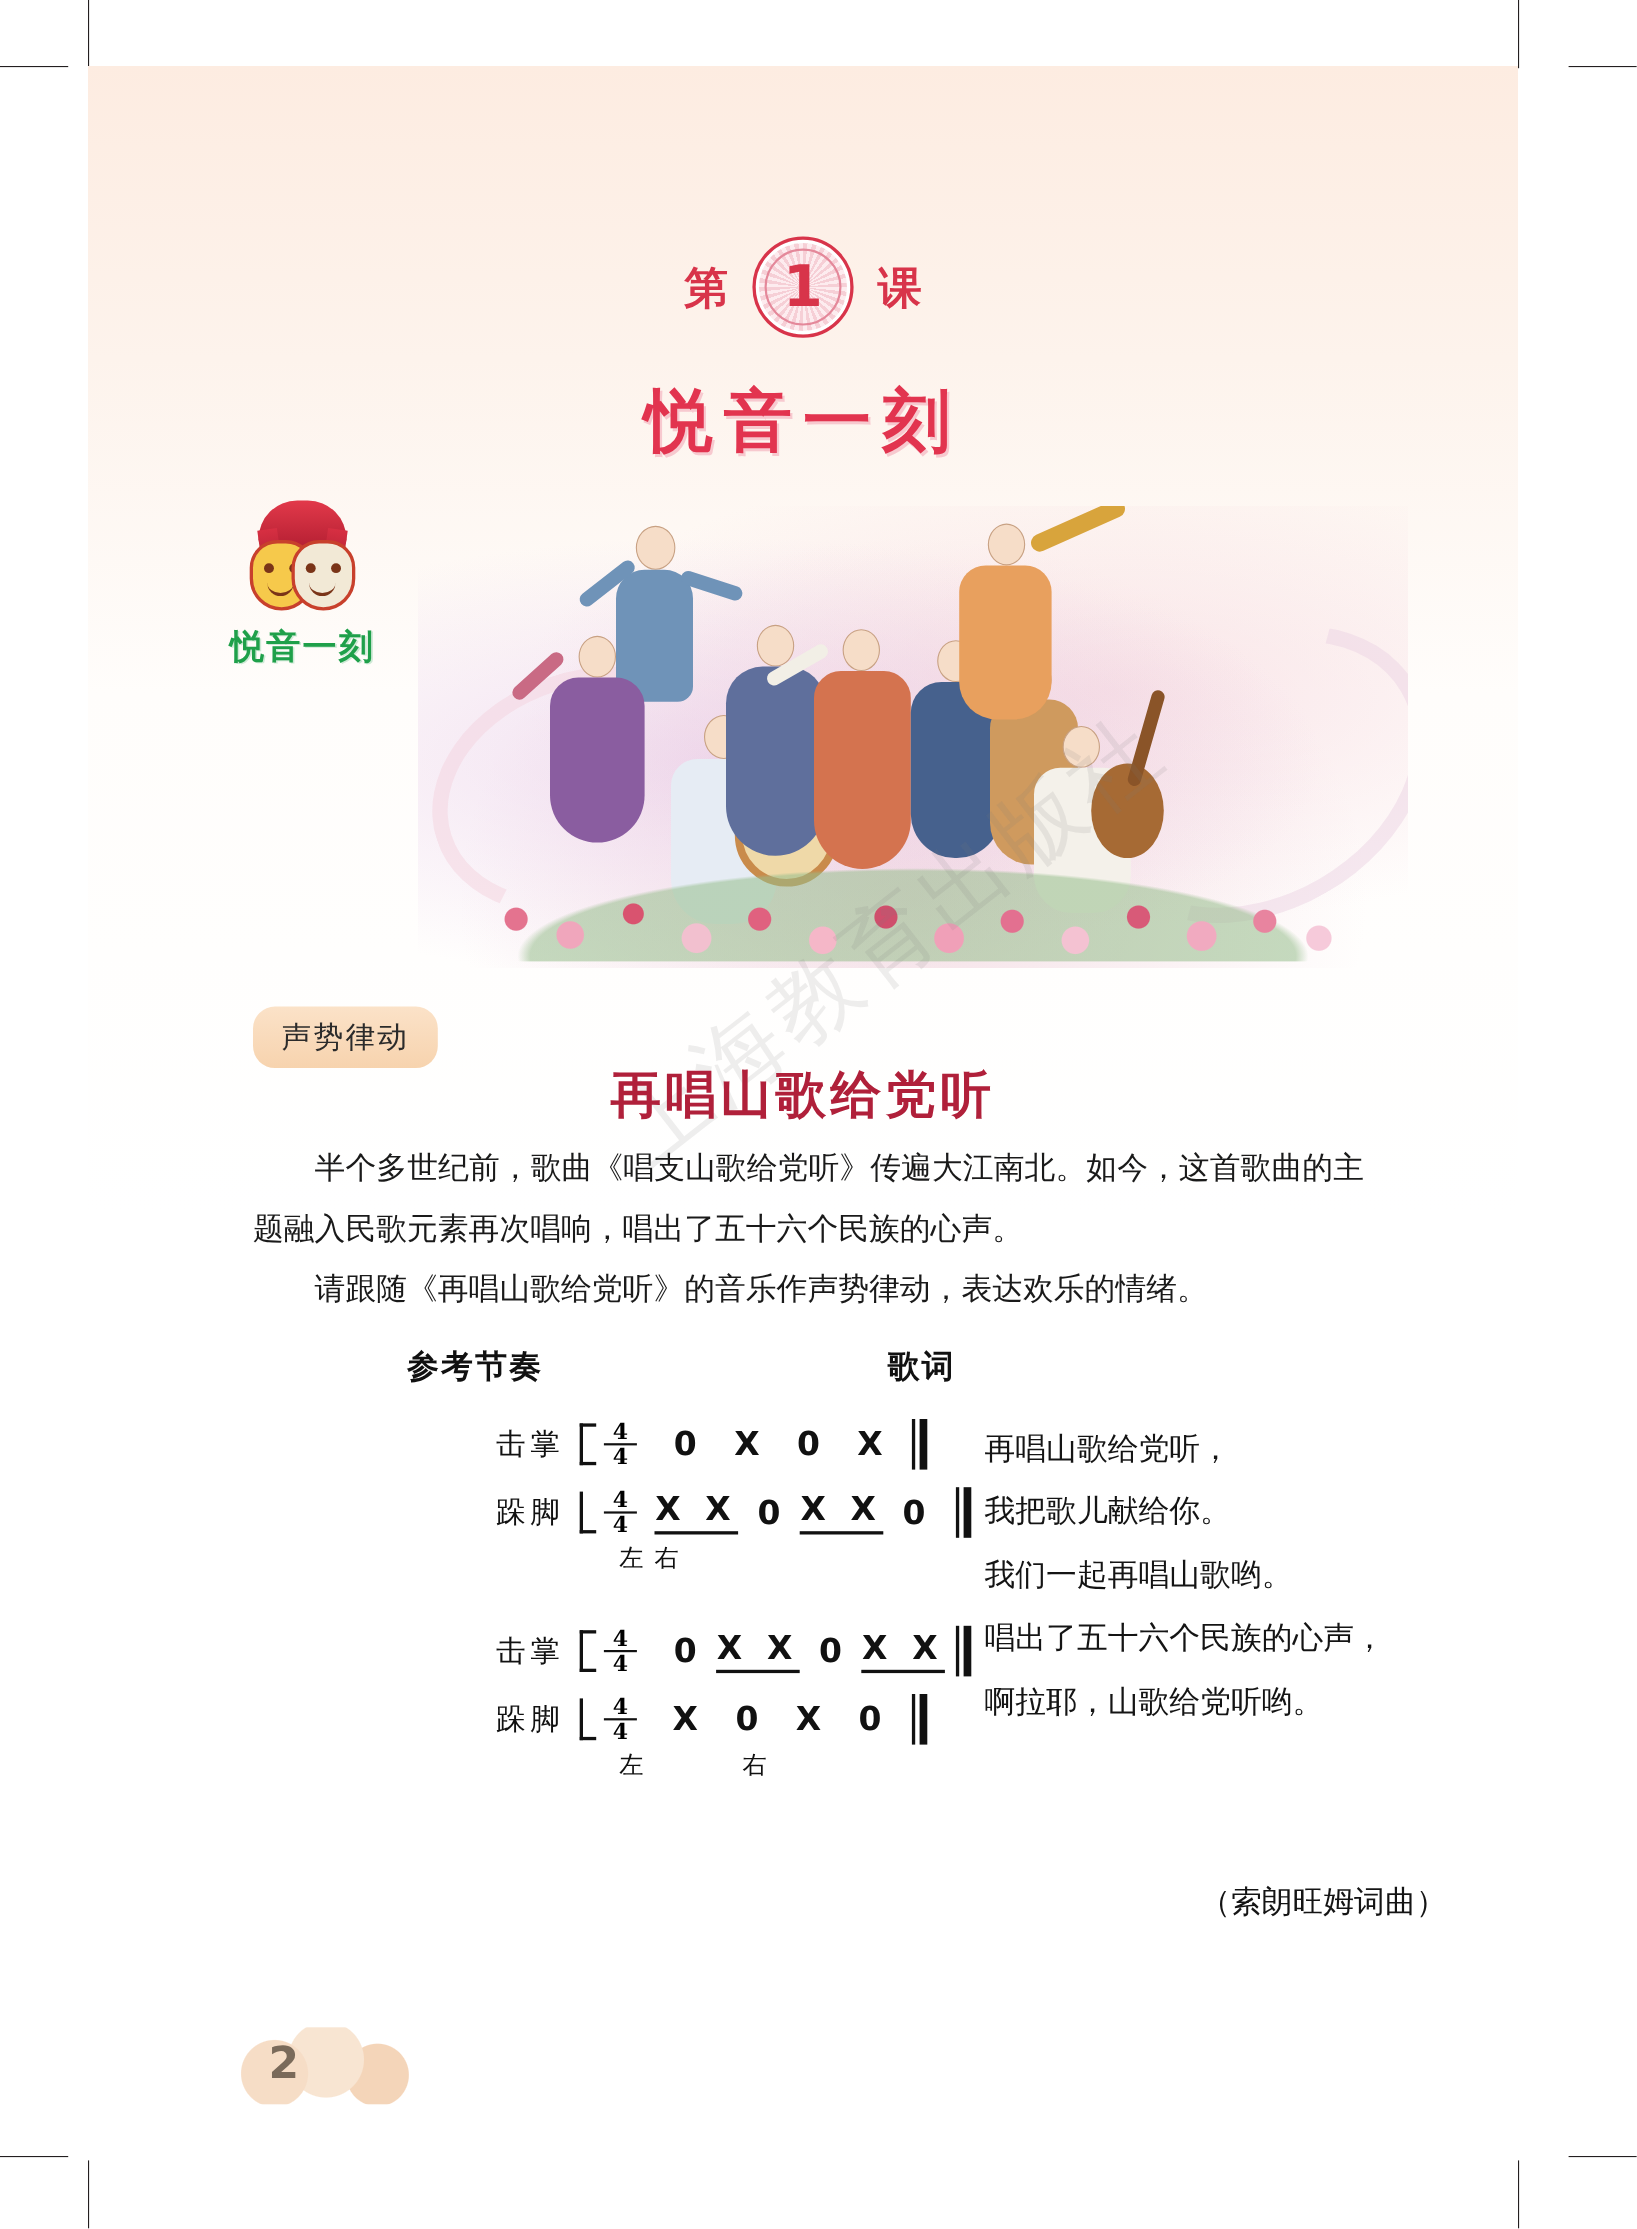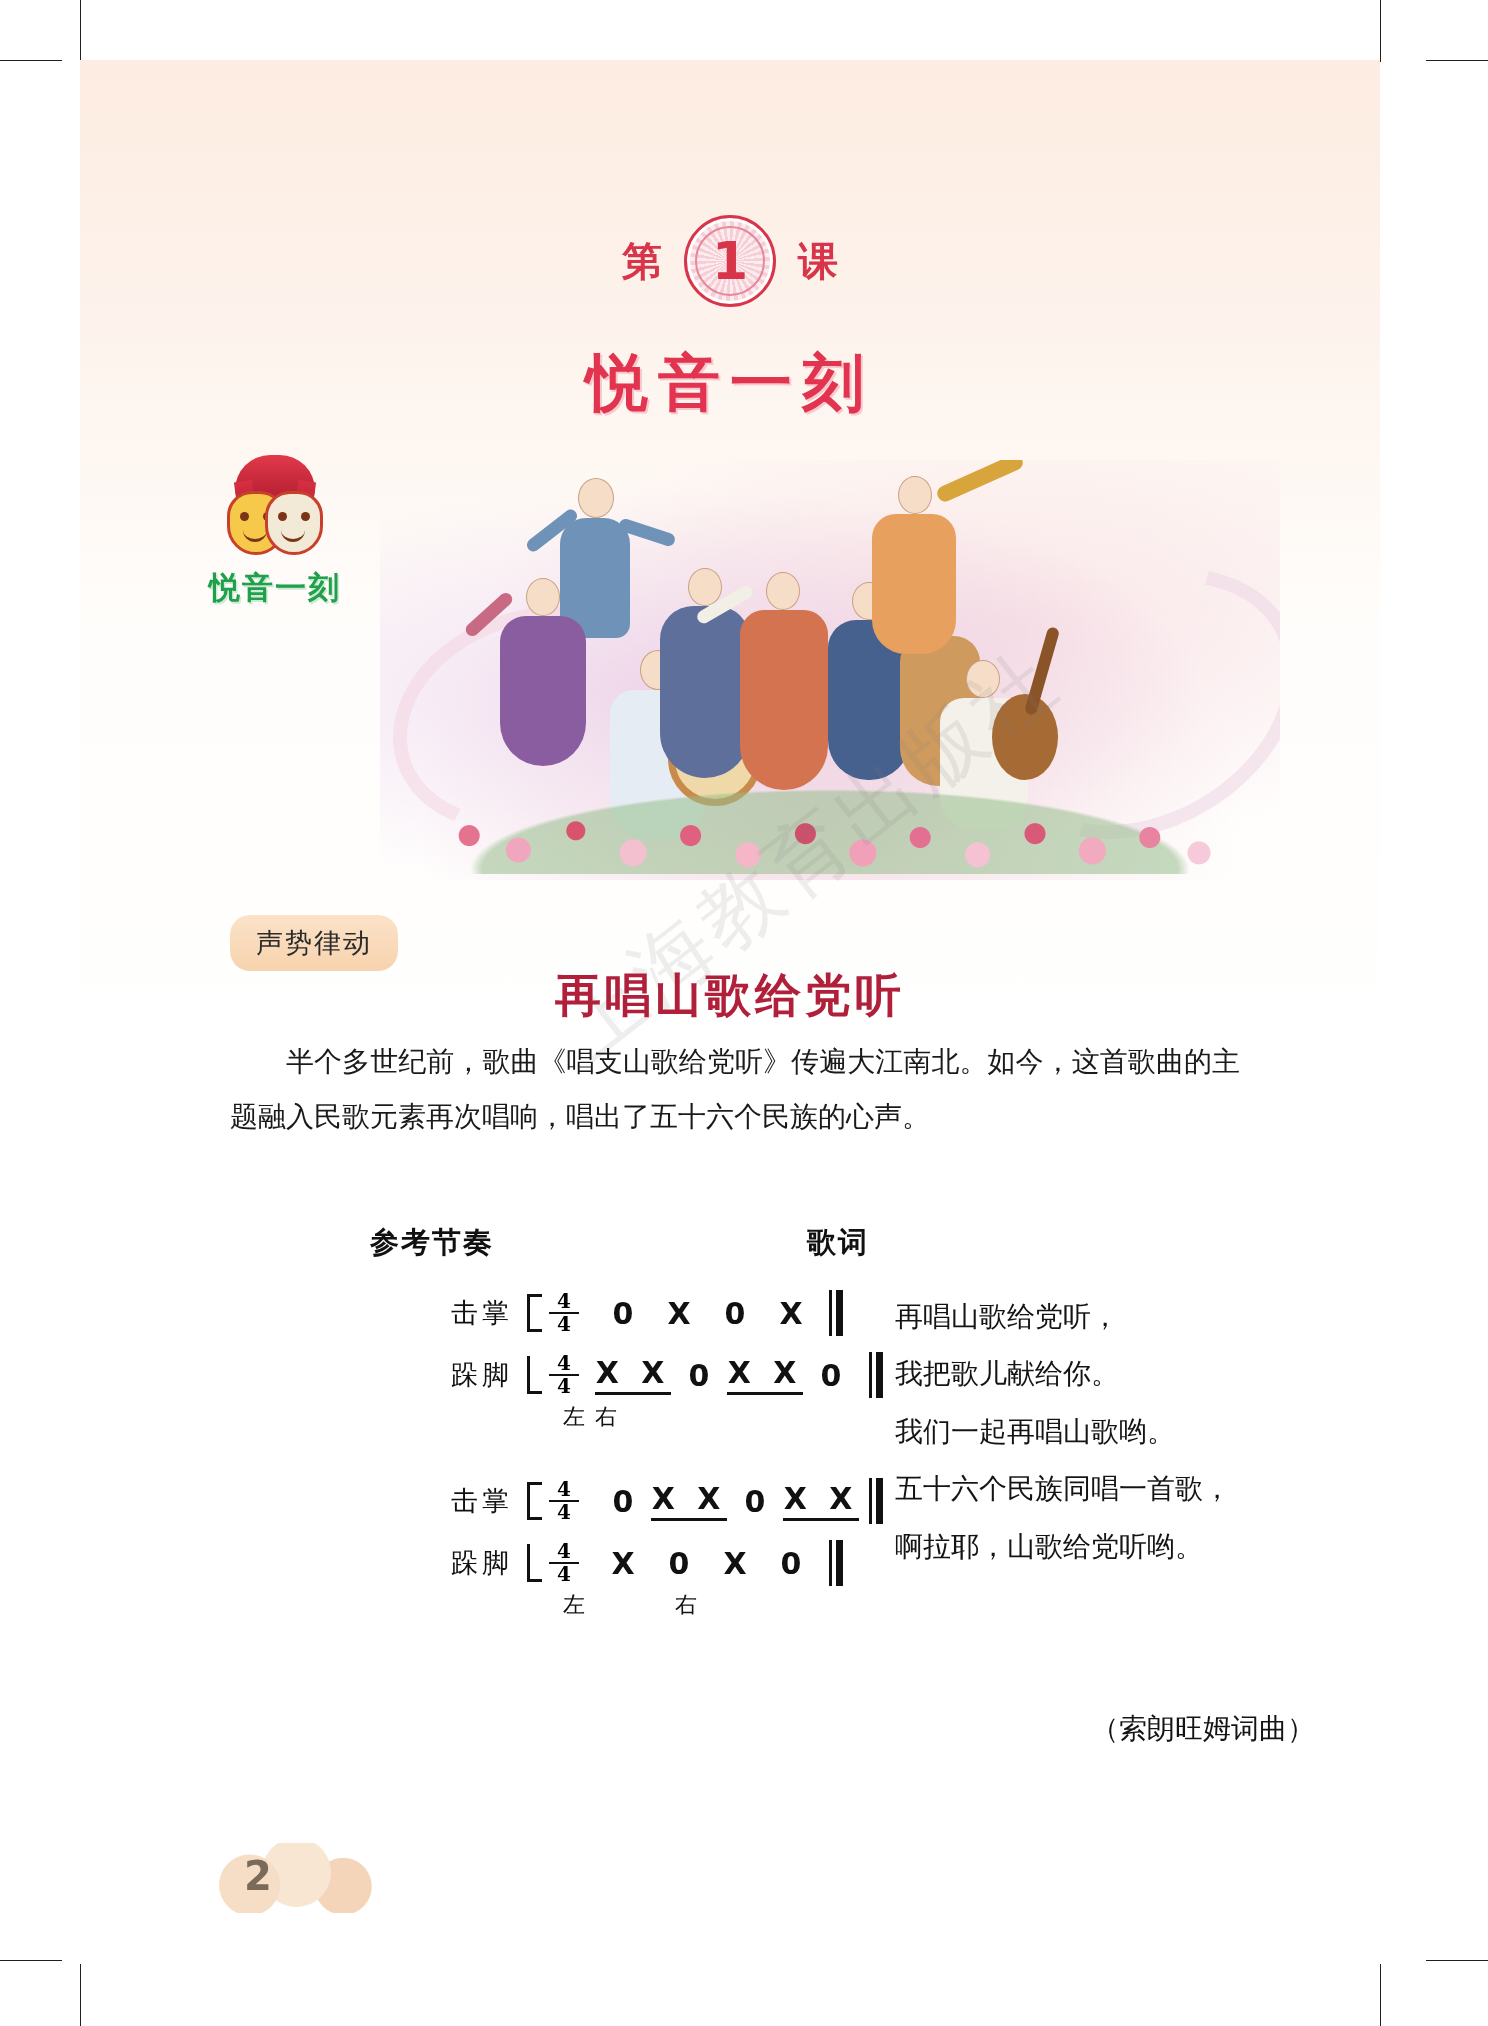--- a/index.html
+++ b/index.html
@@ -346,20 +346,21 @@
     <div class="flowers"></div>
   </div>
 
   <div class="watermark">上海教育出版社</div>
 
   <div class="sec-tag">声势律动</div>
 
   <div class="song-title">再唱山歌给党听</div>
 
   <div class="para p1">半个多世纪前，歌曲《唱支山歌给党听》传遍大江南北。如今，这首歌曲的主题融入民歌元素再次唱响，唱出了五十六个民族的心声。</div>
+  <div class="para p2">请跟随《再唱山歌给党听》的音乐作声势律动，表达欢乐的情绪。</div>
 
   <div class="col-head left">参考节奏</div>
   <div class="col-head right">歌词</div>
 
   <div class="rhythm r1">
     <div class="rows">
       <div class="rline">
         <div class="rlabel">击掌</div>
         <div class="staffwrap">
           <div class="bracket-left"></div>
@@ -447,21 +448,21 @@
       </div>
     </div>
     <div class="foot-note" style="left:128px;top:120px;">左</div>
     <div class="foot-note" style="left:240px;top:120px;">右</div>
   </div>
 
   <div class="lyrics">
     <div>再唱山歌给党听，</div>
     <div>我把歌儿献给你。</div>
     <div>我们一起再唱山歌哟。</div>
-    <div>五十六个民族同唱一首歌，</div>
+    <div>唱出了五十六个民族的心声，</div>
     <div>啊拉耶，山歌给党听哟。</div>
   </div>
   <div class="credit">（索朗旺姆词曲）</div>
 
   <div class="pagenum-wrap">
     <div class="cloud"></div>
     <div class="pagenum">2</div>
   </div>
 
 </div>

